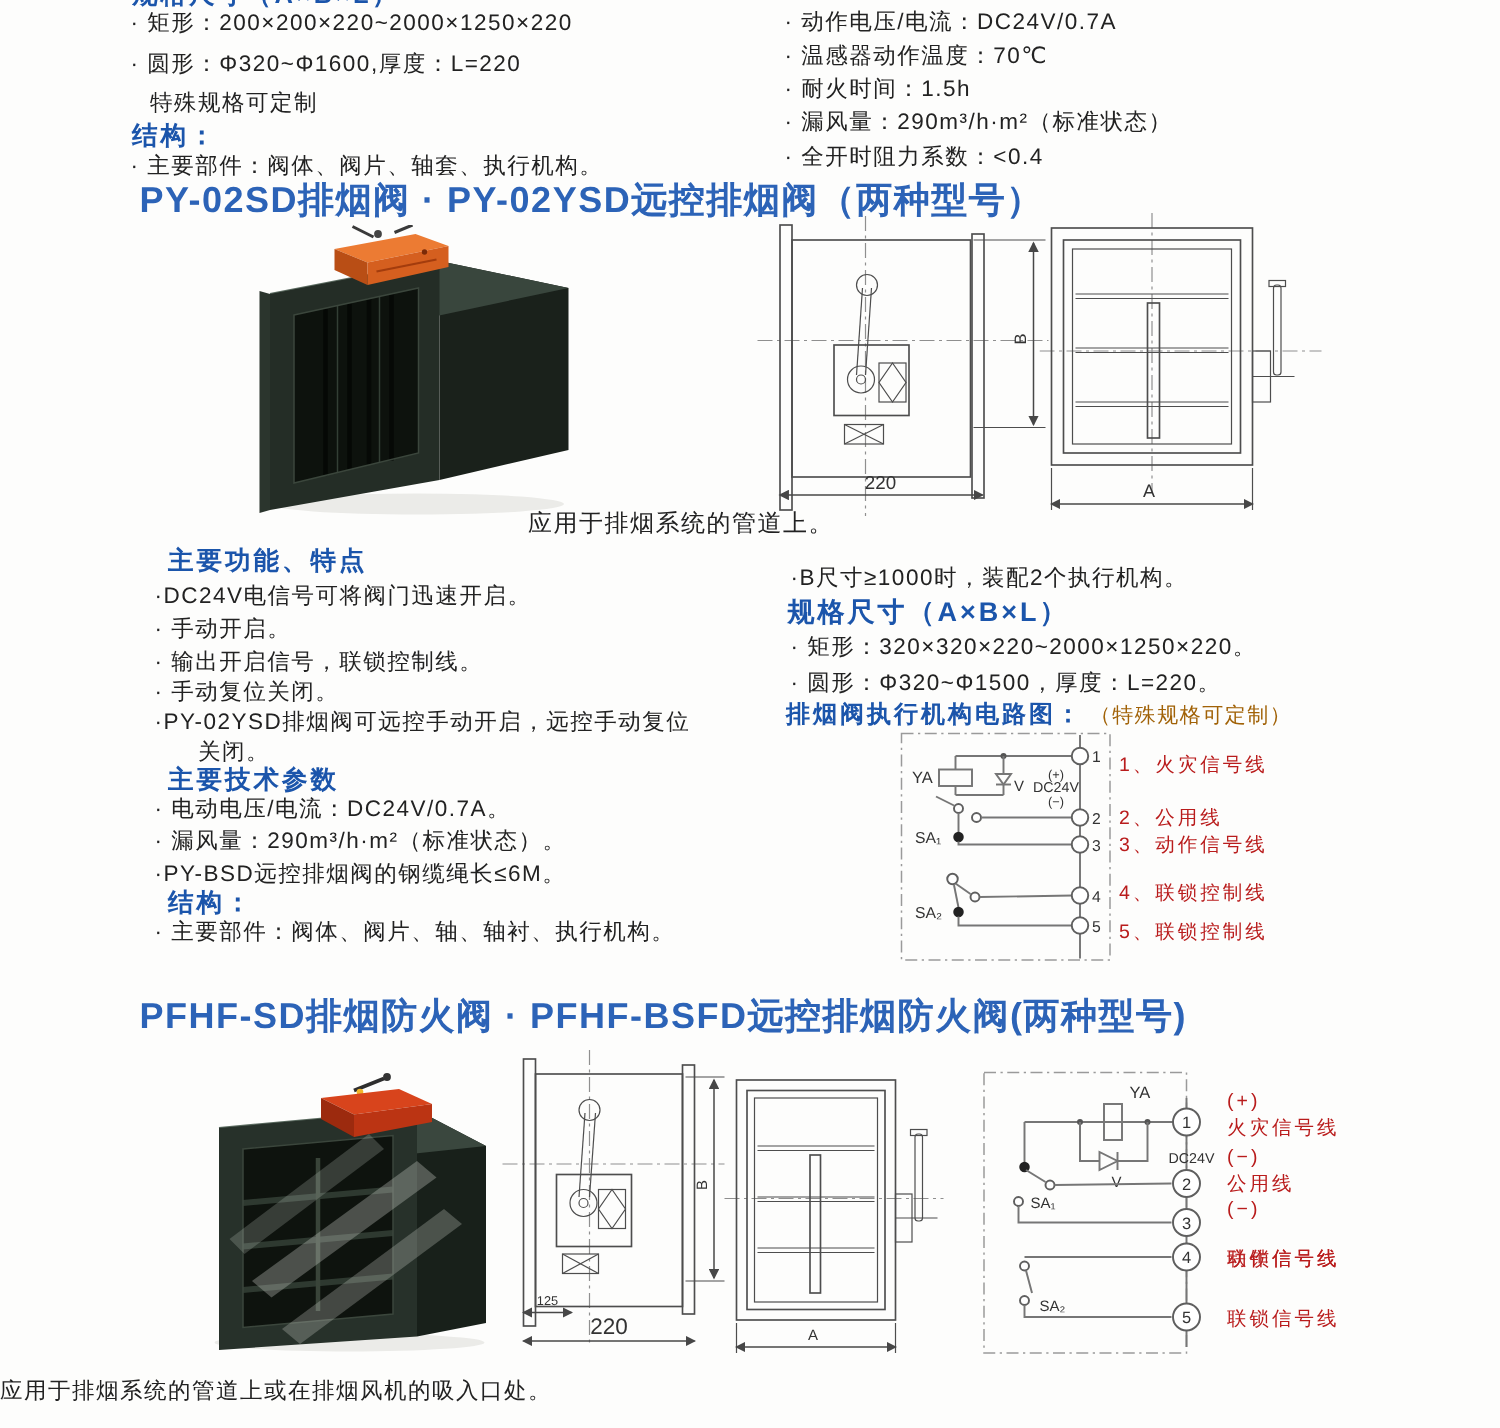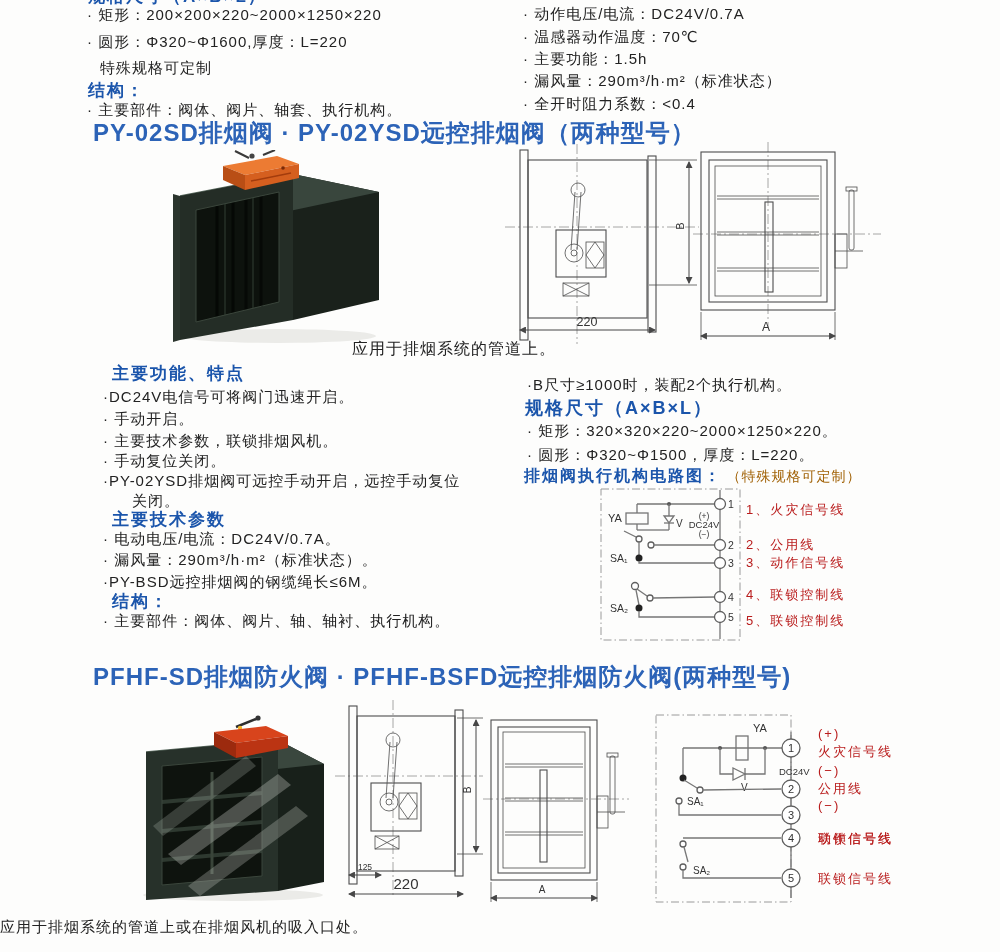--- a/index.html
+++ b/index.html
@@ -35,21 +35,21 @@
 </div>
 
 <div class="abs body-text" style="left:87px; top:6px;">· 矩形：200×200×220~2000×1250×220</div>
 <div class="abs body-text" style="left:87px; top:33px;">· 圆形：Φ320~Φ1600,厚度：L=220</div>
 <div class="abs body-text" style="left:100px; top:59px;">特殊规格可定制</div>
 <div class="abs h-blue" style="left:88px; top:79px;">结构：</div>
 <div class="abs body-text" style="left:87px; top:101px;">· 主要部件：阀体、阀片、轴套、执行机构。</div>
 
 <div class="abs body-text" style="left:523px; top:5px;">· 动作电压/电流：DC24V/0.7A</div>
 <div class="abs body-text" style="left:523px; top:28px;">· 温感器动作温度：70℃</div>
-<div class="abs body-text" style="left:523px; top:50px;">· 主要功能：1.5h</div>
+<div class="abs body-text" style="left:523px; top:50px;">· 耐火时间：1.5h</div>
 <div class="abs body-text" style="left:523px; top:72px;">· 漏风量：290m³/h·m²（标准状态）</div>
 <div class="abs body-text" style="left:523px; top:95px;">· 全开时阻力系数：&lt;0.4</div>
 
 <div class="abs big-title" style="left:93px; top:117px;">PY-02SD排烟阀 · PY-02YSD远控排烟阀（两种型号）</div>
 
 <svg class="abs" style="left:163px; top:150px;" width="230" height="196" viewBox="0 0 230 196">
   <ellipse cx="115" cy="186" rx="98" ry="7" fill="#ebebe8"></ellipse>
   <polygon points="130,24 216,42 216,150 130,170" fill="#1a211b"></polygon>
   <polygon points="17,46 130,24 216,42 103,66" fill="#39463d"></polygon>
   <line x1="17" y1="46" x2="130" y2="24" stroke="#5a6a5f" stroke-width="1.5"></line>
@@ -131,21 +131,21 @@
   <line class="dln2" x1="142" y1="174" x2="142" y2="202"></line>
   <line class="dim" x1="8" y1="198" x2="142" y2="198" marker-start="url(#ar2)" marker-end="url(#ar2)"></line>
   <text x="73" y="193" font-size="12" text-anchor="middle">A</text>
 </svg>
 
 <div class="abs body-text" style="left:352px; top:339px; font-size:16px;">应用于排烟系统的管道上。</div>
 
 <div class="abs h-blue" style="left:112px; top:362px;">主要功能、特点</div>
 <div class="abs body-text" style="left:103px; top:388px;">·DC24V电信号可将阀门迅速开启。</div>
 <div class="abs body-text" style="left:103px; top:410px;">· 手动开启。</div>
-<div class="abs body-text" style="left:103px; top:432px;">· 主要技术参数，联锁排烟风机。</div>
+<div class="abs body-text" style="left:103px; top:432px;">· 输出开启信号，联锁控制线。</div>
 <div class="abs body-text" style="left:103px; top:452px;">· 手动复位关闭。</div>
 <div class="abs body-text" style="left:103px; top:472px;">·PY-02YSD排烟阀可远控手动开启，远控手动复位</div>
 <div class="abs body-text" style="left:85px; top:492px;margin-left:47px;">关闭。</div>
 
 <div class="abs h-blue" style="left:112px; top:508px;">主要技术参数</div>
 <div class="abs body-text" style="left:103px; top:530px;">· 电动电压/电流：DC24V/0.7A。</div>
 <div class="abs body-text" style="left:103px; top:551px;">· 漏风量：290m³/h·m²（标准状态）。</div>
 <div class="abs body-text" style="left:103px; top:573px;">·PY-BSD远控排烟阀的钢缆绳长≤6M。</div>
 <div class="abs h-blue" style="left:112px; top:590px;">结构：</div>
 <div class="abs body-text" style="left:103px; top:612px;">· 主要部件：阀体、阀片、轴、轴衬、执行机构。</div>

